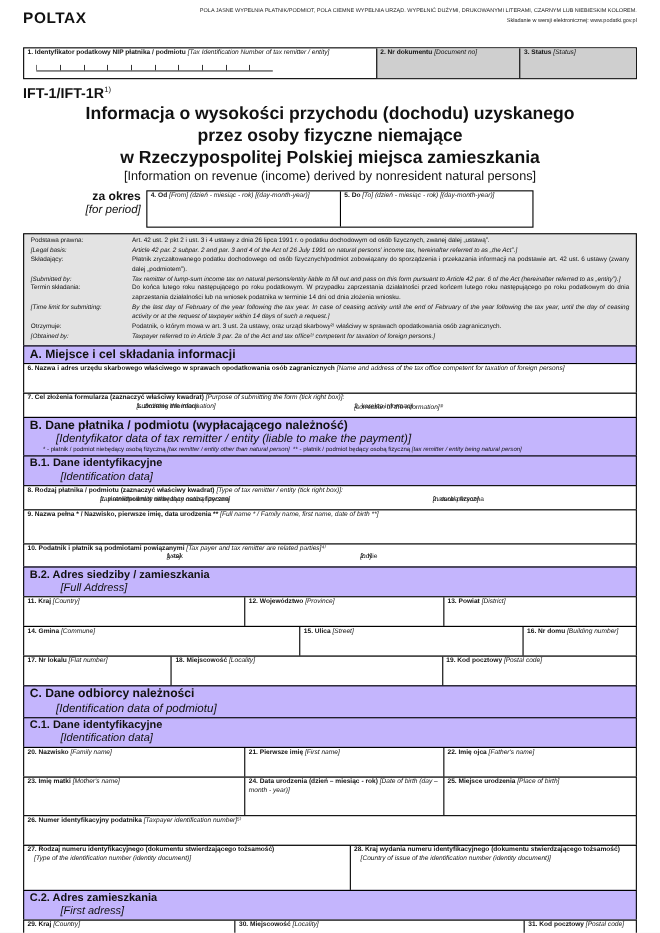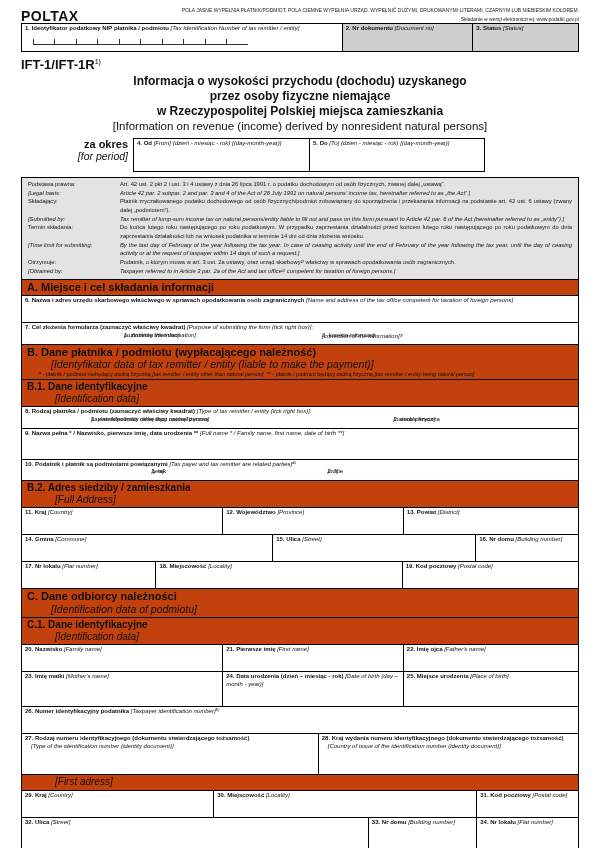--- a/index.html
+++ b/index.html
@@ -1,55 +1,55 @@
 <!DOCTYPE html>
 <html><head>
 <meta charset="utf-8">
 <style>
   html,body{margin:0;padding:0;background:#f2f2f2}
   .page{width:600px;height:848px;margin:0 auto;background:#fff;box-sizing:border-box;
         padding:6px 21px 0 21px;font-family:"Liberation Sans","DejaVu Sans",sans-serif;color:#111;}
   
-  .hdr{display:flex;justify-content:space-between;align-items:flex-start;margin-bottom:0}
+  .hdr{display:flex;justify-content:space-between;align-items:flex-start;margin-bottom:20px}
   .logo{font-weight:bold;font-size:14px;letter-spacing:.5px;padding-top:2px}
   .notice{text-align:right;font-size:5px;line-height:1.8;color:#222}
   
   .tbl{display:flex;border:1px solid #000;margin-top:-1px;background:#fff}
   .cell{box-sizing:border-box;border-left:1px solid #000;padding:1px 3px;position:relative}
   .cell:first-child{border-left:none}
   .cl{font-size:6px;line-height:1.25}
   .cl b{font-weight:bold}
   .cl i{font-style:italic;font-weight:normal}
   .gray{background:#cfcfcf}
   .rh{min-height:26px}.rt{min-height:30px}.rx{min-height:40px}
   .comb{margin:4px 0 3px 8px;width:215px;height:7px;border-bottom:1px solid #333;
         background:repeating-linear-gradient(90deg,#333 0,#333 1px,transparent 1px,transparent 21.5px);
         background-size:216px 5px;background-position:left bottom;background-repeat:no-repeat}
   
   .formid{font-size:13px;font-weight:bold;margin:5px 0 2px 0}
   .formid sup{font-size:7px;font-weight:normal}
   .title{text-align:center;margin:1px 0 4px 0}
-  .title .t{font-size:12px;font-weight:bold;line-height:1.25}
+  .title .t{font-size:16px;font-weight:bold;line-height:1.25}
   .title .te{font-size:11.5px;line-height:1.3}
   
   .period{display:flex;margin:3px 0 5px 0}
   .plabel{width:107px;text-align:right;padding-right:5px}
   .plabel .p1{font-weight:bold;font-size:11px;line-height:1.1}
   .plabel .p2{font-style:italic;font-size:10.5px}
   .pbox{display:flex;border:1px solid #000;width:350px;min-height:32px}
   .pcell{box-sizing:border-box;width:50%;border-left:1px solid #000;padding:1px 3px}
   .pcell:first-child{border-left:none}
   
   .legal{border:1.2px solid #000;background:#e3e3e3;margin-top:2px;padding:2px 4px 3px 6px;font-size:5.8px;line-height:1.5}
   .lrow{display:flex}
   .llab{width:92px;flex:none}
   .ltxt{flex:1;text-align:justify;padding-right:2px}
   .it{font-style:italic}
   
-  .sec{background:#c2410c;border:1.5px solid #000;margin-top:-1px;padding:1px 4px 2px 5px}
+  .sec{background:#c4b5fd;border:1.5px solid #000;margin-top:-1px;padding:1px 4px 2px 5px}
   .sec .t1{font-weight:bold;font-size:11px;line-height:1.15}
   .sec .t2{font-style:italic;font-size:10.5px;line-height:1.15;padding-left:24px}
   .sub .t1{font-weight:bold;font-size:10px}
   .sub .t2{font-size:10px;padding-left:28px}
   .sec .note{font-size:5.5px;padding-left:12px;padding-top:1px}
   
   .opts{position:relative;height:11px;font-size:6px}
   .opts span{position:absolute;white-space:nowrap}
   .opts i{font-style:italic}
 </style>
@@ -279,20 +279,21 @@
   <div class="tbl rx">
     <div class="cell" style="width:53.2%">
       <div class="cl"><b>27. Rodzaj numeru identyfikacyjnego (dokumentu stwierdzającego tożsamość)</b><br><i style="padding-left:6px">[Type of the identification number (identity document)]</i></div>
     </div>
     <div class="cell" style="width:46.8%">
       <div class="cl"><b>28. Kraj wydania numeru identyfikacyjnego (dokumentu stwierdzającego tożsamość)</b><br><i style="padding-left:6px">[Country of issue of the identification number (identity document)]</i></div>
     </div>
   </div>
 
   <div class="sec sub">
+    <div class="t1">C.2. Adres zamieszkania</div>
     <div class="t2">[First adress]</div>
   </div>
 
   <div class="tbl rh">
     <div class="cell" style="width:34.4%">
         <div class="cl"><b>29. Kraj</b> <i>[Country]</i></div>
       </div>
     <div class="cell" style="width:47.3%">
         <div class="cl"><b>30. Miejscowość</b> <i>[Locality]</i></div>
       </div>

